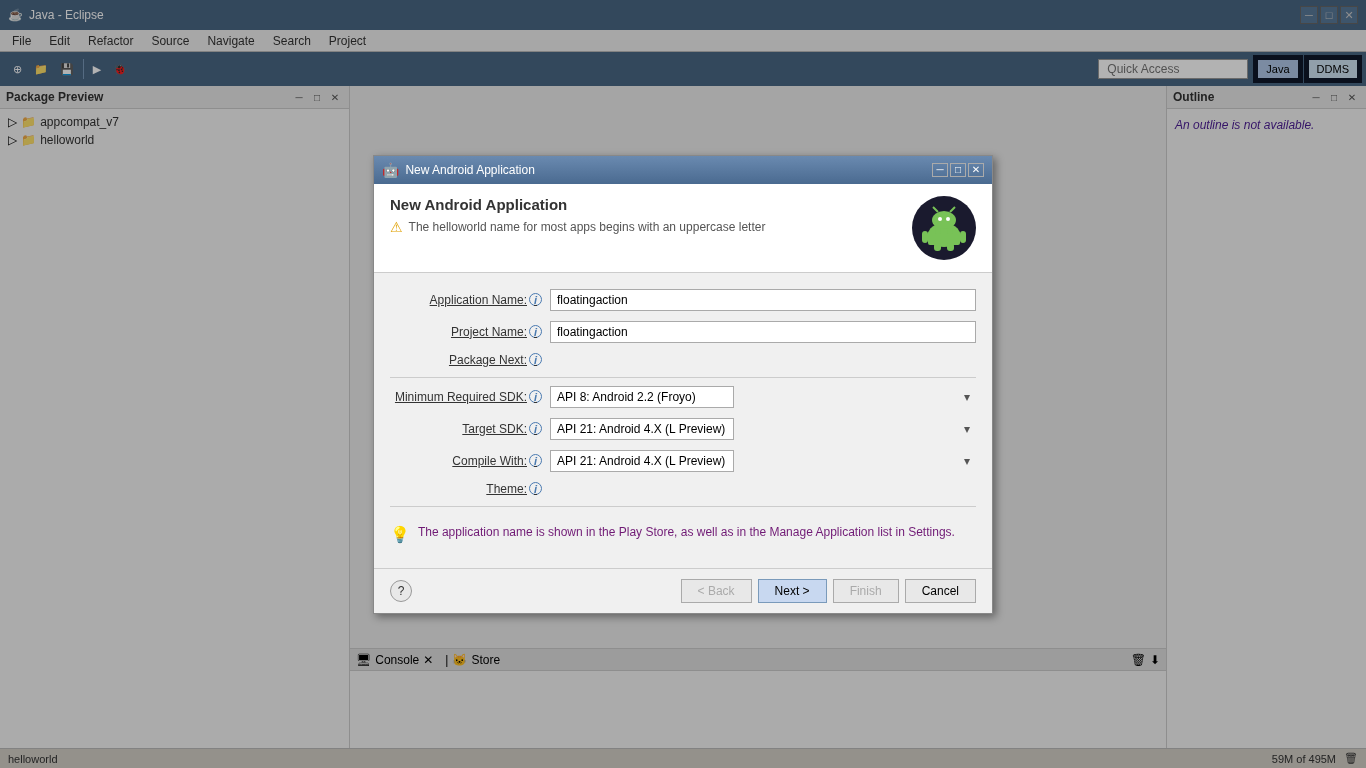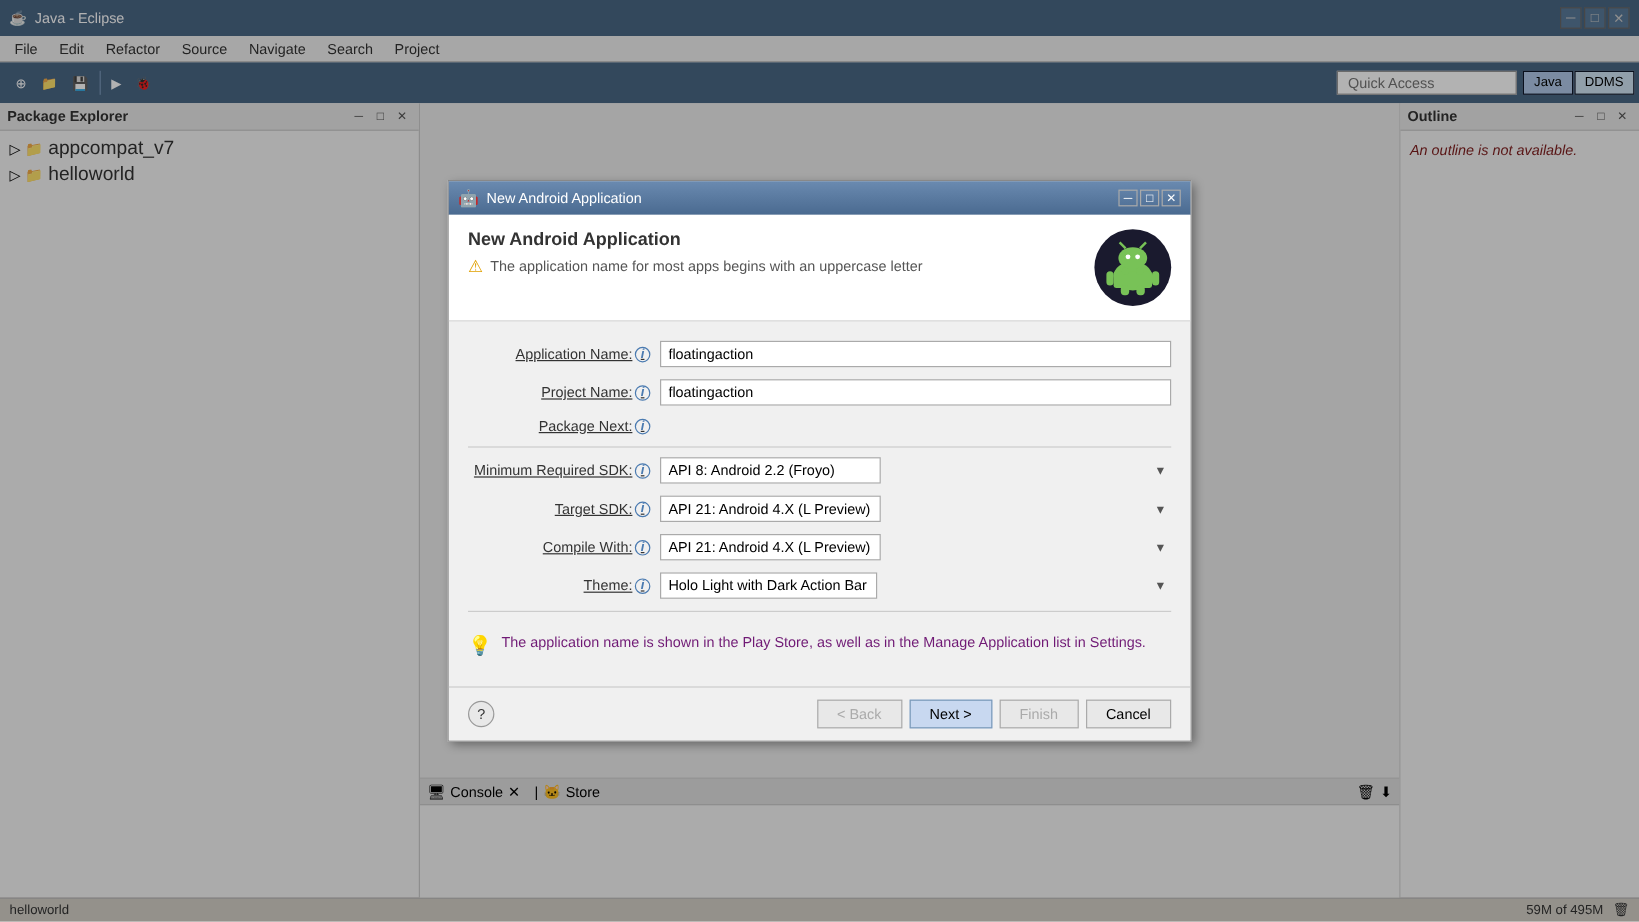--- a/index.html
+++ b/index.html
@@ -27,21 +27,21 @@
 
     
     .sidebar { width: 350px; background: #f5f5f5; border-right: 1px solid #ccc; display: flex; flex-direction: column; }
     .panel-header { background: #e8e8e8; border-bottom: 1px solid #ccc; padding: 3px 6px; display: flex; align-items: center; justify-content: space-between; min-height: 22px; }
     .panel-title { font-size: 12px; font-weight: bold; color: #333; }
     .panel-controls { display: flex; gap: 2px; }
     .panel-btn { width: 16px; height: 16px; display: flex; align-items: center; justify-content: center; font-size: 10px; color: #555; cursor: pointer; }
 
     .package-explorer-content { flex: 1; padding: 4px; overflow: auto; }
     .tree-item { display: flex; align-items: center; gap: 4px; padding: 2px 4px; cursor: pointer; }
-    .tree-item-label { font-size: 16px; color: #333; }
+    .tree-item-label { font-size: 12px; color: #333; }
 
     
     .center-area { flex: 1; background: #ececec; display: flex; flex-direction: column; position: relative; }
 
     
     .right-panel { width: 200px; background: #f5f5f5; border-left: 1px solid #ccc; display: flex; flex-direction: column; }
     .quick-access-input { background: white; border: 1px solid #999; padding: 2px 8px; font-size: 12px; width: 150px; height: 20px; }
 
     
     .status-bar { background: #d4d0c8; height: 20px; display: flex; align-items: center; padding: 0 8px; border-top: 1px solid #bbb; justify-content: space-between; font-size: 11px; color: #333; }
@@ -86,25 +86,25 @@
     .dialog-footer { padding: 10px 16px; border-top: 1px solid #ccc; display: flex; align-items: center; justify-content: space-between; background: #f0f0f0; }
     .dialog-footer-left { display: flex; align-items: center; }
     .dialog-footer-right { display: flex; gap: 6px; }
     .help-btn { width: 22px; height: 22px; border-radius: 50%; border: 1px solid #999; background: #e8e8e8; display: flex; align-items: center; justify-content: center; font-size: 12px; cursor: pointer; color: #333; }
     .nav-btn { padding: 4px 16px; font-size: 12px; border: 1px solid #aaa; background: #e8e8e8; cursor: pointer; }
     .nav-btn.primary { background: #c8d8f0; border-color: #7a9aba; }
     .nav-btn:disabled { color: #aaa; cursor: default; }
 
     
     .outline-panel { flex: 1; display: flex; flex-direction: column; }
-    .outline-content { flex: 1; padding: 8px; font-size: 12px; color: #7f1d1d; font-style: italic; line-height: 1.4; }
+    .outline-content { flex: 1; padding: 8px; font-size: 12px; color: #4c1d95; font-style: italic; line-height: 1.4; }
 
     
     .top-right { display: flex; gap: 0; align-items: center; }
-    .perspective-btn { padding: 3px 8px; font-size: 11px; border: 1px solid #0f172a; background: #d0e4f4; cursor: pointer; margin-left: 1px; }
+    .perspective-btn { padding: 3px 8px; font-size: 11px; border: 5px solid #0f172a; background: #d0e4f4; cursor: pointer; margin-left: 1px; }
     .perspective-btn.active { background: #b0c8e8; }
   </style>
 </head>
 <body>
 
 <div class="eclipse-window">
 
   <div class="title-bar">
     <div class="title-bar-left">
       <span>☕</span>
@@ -142,21 +142,21 @@
     <div class="top-right">
       <button class="perspective-btn active">Java</button>
       <button class="perspective-btn">DDMS</button>
     </div>
   </div>
 
   <div class="main-area">
 
     <div class="sidebar">
       <div class="panel-header">
-        <span class="panel-title">Package Explorer</span>
+        <span class="panel-title">Package Preview</span>
         <div class="panel-controls">
           <span class="panel-btn">─</span>
           <span class="panel-btn">□</span>
           <span class="panel-btn">✕</span>
         </div>
       </div>
       <div class="package-explorer-content">
         <div class="tree-item">
           <span>▷</span>
           <span>📁</span>
@@ -231,21 +231,21 @@
           <div class="dialog-ctrl-btn">□</div>
           <div class="dialog-ctrl-btn">✕</div>
         </div>
       </div>
 
       <div class="dialog-header">
         <div class="dialog-header-content">
           <div class="dialog-main-title">New Android Application</div>
           <div class="dialog-warning">
             <span class="warning-icon">⚠</span>
-            <span>The application name for most apps begins with an uppercase letter</span>
+            <span>The helloworld name for most apps begins with an uppercase letter</span>
           </div>
         </div>
 
         <div style="width:64px; height:64px; background:#1a1a2e; border-radius:50%; display:flex; align-items:center; justify-content:center; overflow:hidden; flex-shrink:0;">
           <svg width="50" height="50" viewBox="0 0 50 50">
 
             <ellipse cx="25" cy="32" rx="16" ry="12" fill="#78c257"></ellipse>
             <rect x="9" y="28" width="32" height="14" rx="2" fill="#78c257"></rect>
             <circle cx="19" cy="28" r="3" fill="#78c257"></circle>
             <circle cx="31" cy="28" r="3" fill="#78c257"></circle>
@@ -322,23 +322,20 @@
           <div class="select-wrapper">
             <select class="form-select"><option>API 21: Android 4.X (L Preview)</option></select>
           </div>
         </div>
 
         <div class="form-group">
           <label class="form-label">
             <span>Theme:</span>
             <span class="info-icon">i</span>
           </label>
-          <div class="select-wrapper">
-            <select class="form-select"><option>Holo Light with Dark Action Bar</option><option>Holo Dark</option><option>Holo Light</option><option>None</option></select>
-          </div>
         </div>
 
         <hr class="dialog-separator">
 
         <div class="dialog-info">
           <span class="bulb-icon">💡</span>
           <span class="info-text">The application name is shown in the Play Store, as well as in the Manage Application list in Settings.</span>
         </div>
 
       </div>

